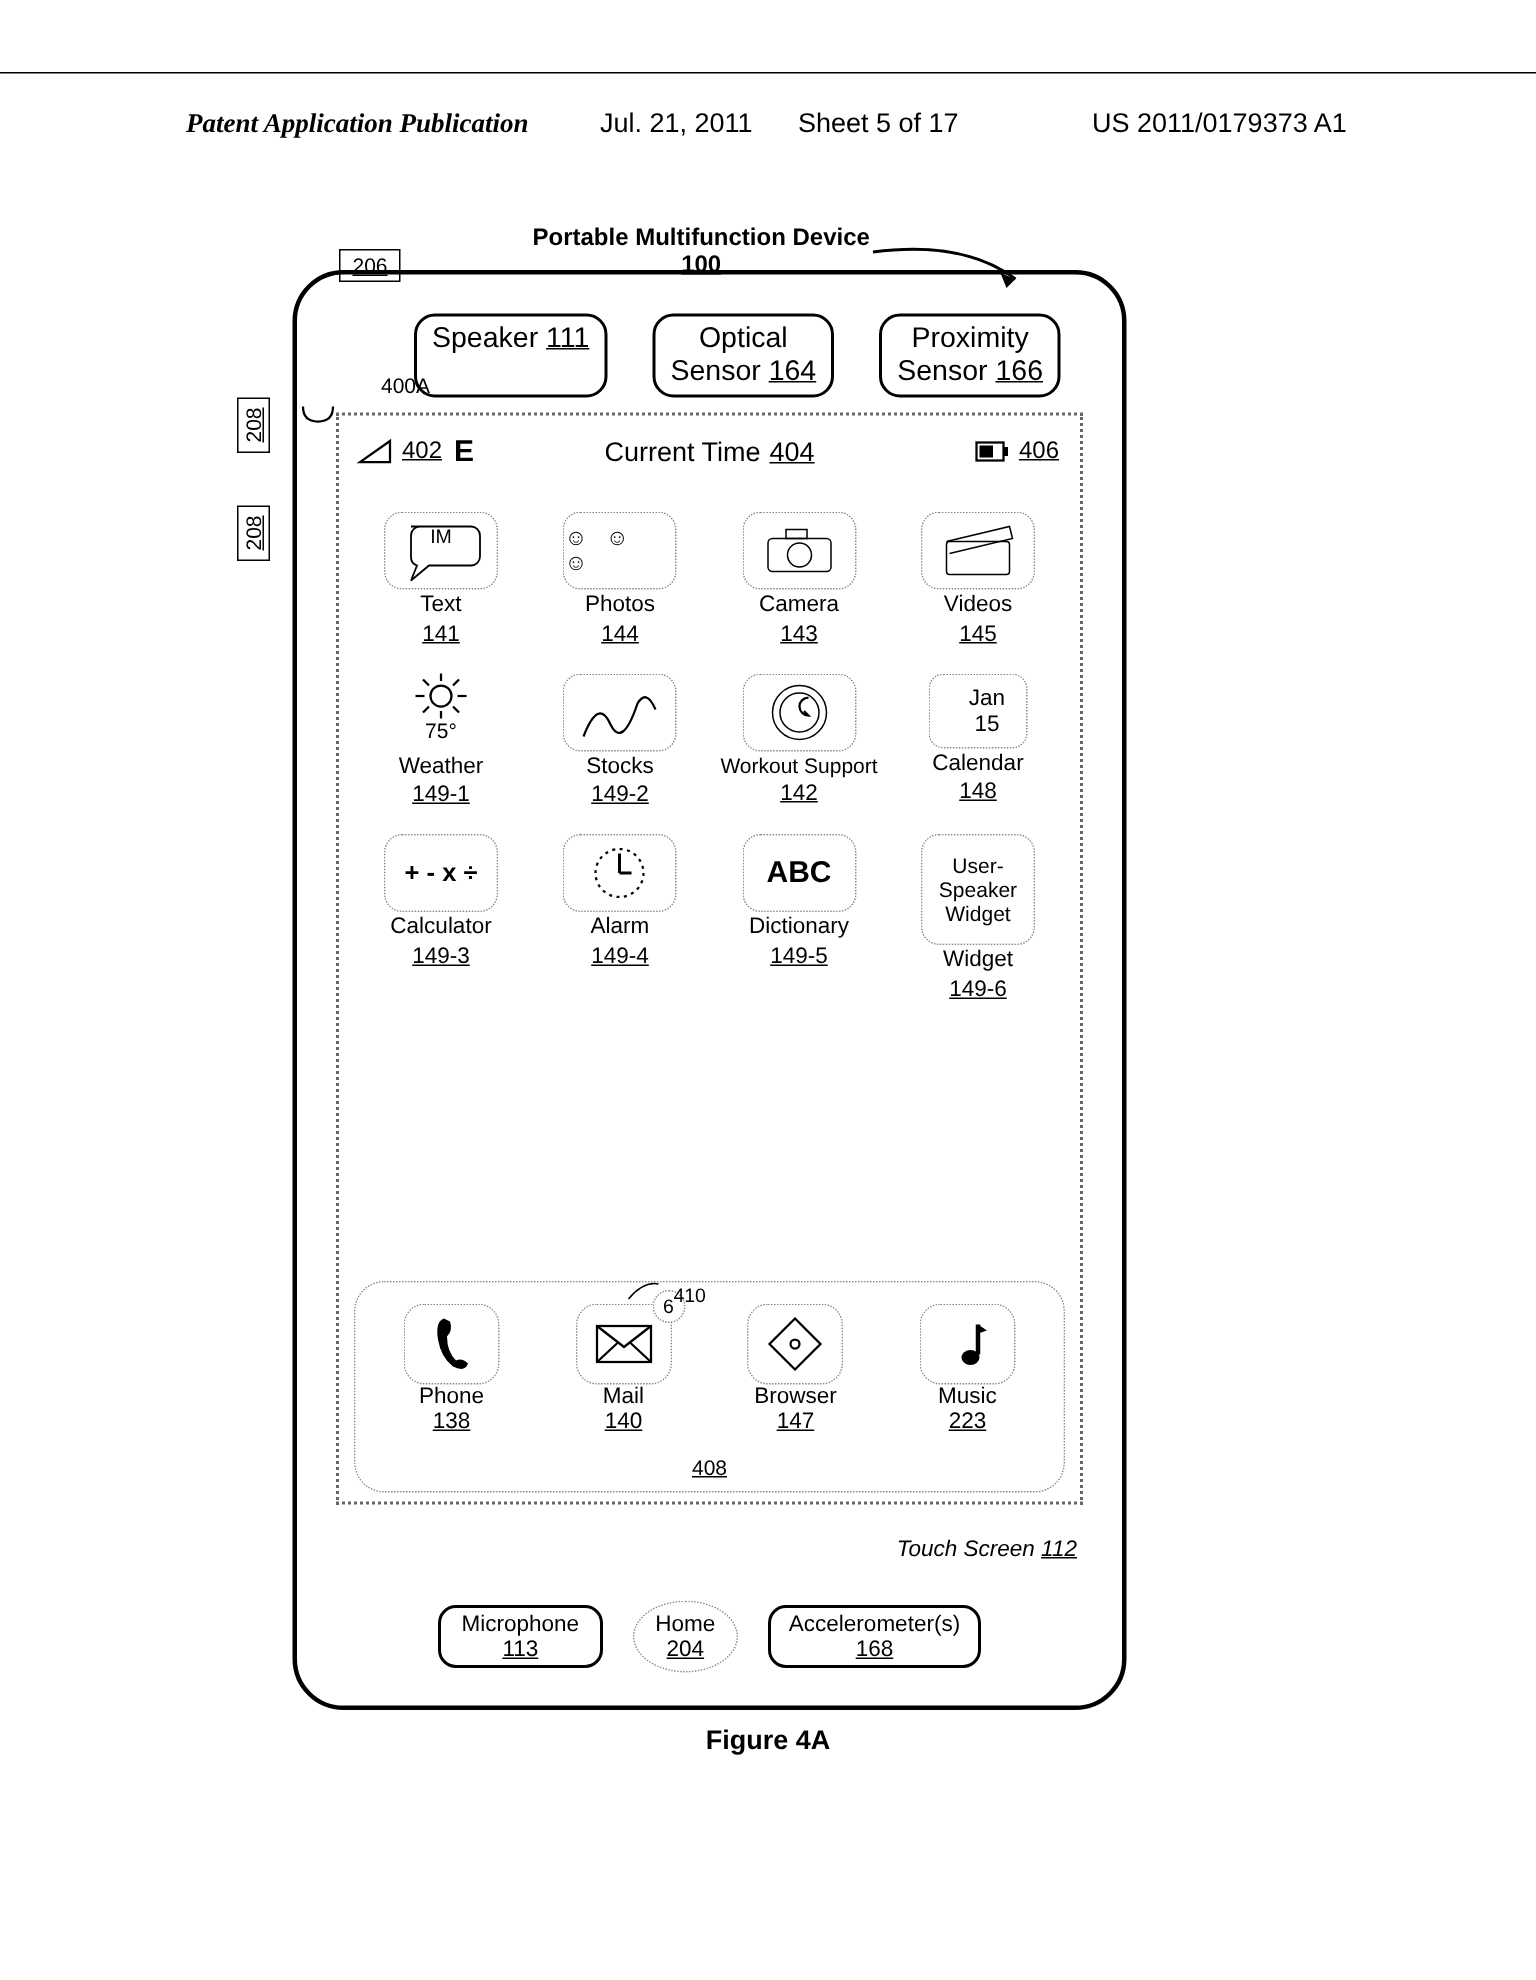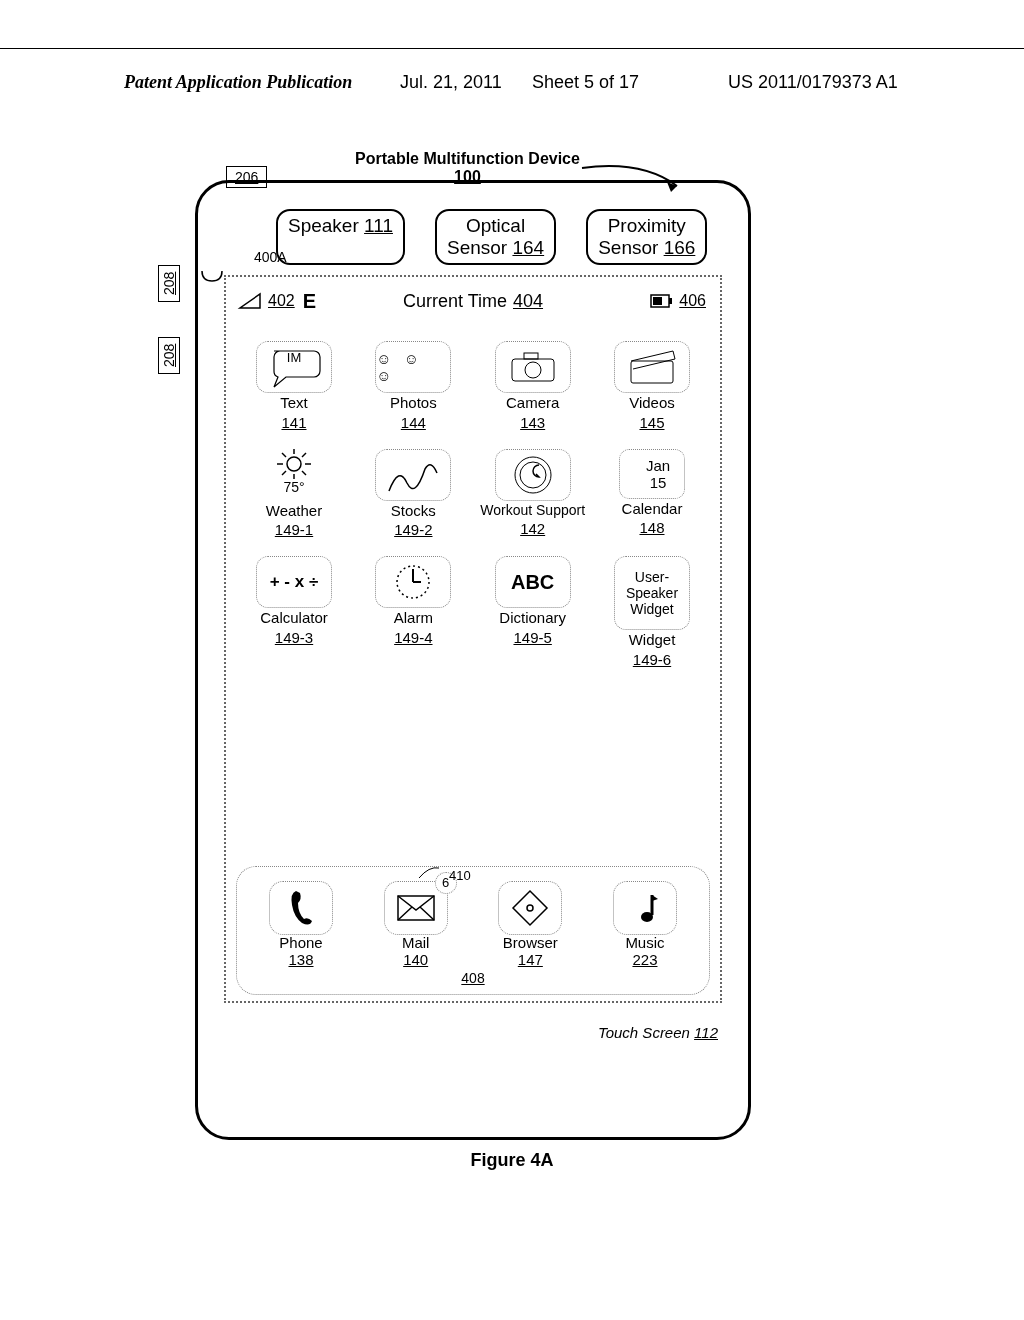--- a/index.html
+++ b/index.html
@@ -45,21 +45,21 @@
   .iconbox.tall { height:74px; }
   .label { font-size:15px; text-align:center; line-height:1.1;}
   .ref { font-size:15px; text-decoration:underline; text-align:center;}
 
   .cal-box { border:1px dotted #888; border-radius:10px; width:66px; height:50px; display:flex; flex-direction:column; align-items:center; justify-content:center; font-size:15px;padding-left:12px;}
 
   .dock { margin-top:auto; border:1px dotted #888; border-radius:20px; padding:14px 14px 8px 14px; display:flex; flex-direction:column; align-items:center; position:relative;}
   .dock-row { display:flex; flex-direction:row; justify-content:space-between; width:100%;}
   .dock-cell { width:100px; display:flex; flex-direction:column; align-items:center; }
   .dock-icon { width:64px; height:54px; border:1px dotted #888; border-radius:14px; display:flex; align-items:center; justify-content:center; position:relative;}
-  .dock-408 { margin-top:2px; font-size:14px; text-decoration:underline;}
+  .dock-408 { margin-top:14px; font-size:14px; text-decoration:underline;}
 
   .touch-screen-lbl { position:absolute; bottom:96px; right:30px; font-size:15px;font-style:italic;}
 
   .bot-row { position:absolute; bottom:22px; left:0; right:0; display:flex; justify-content:center; gap:20px; align-items:center;}
   .bot-pill { border:2px solid #000; border-radius:12px; padding:2px 12px; text-align:center; font-size:15px; min-width:110px;}
   .home-btn { width:70px; border:1px dotted #888; border-radius:50%; padding:6px 10px; text-align:center; font-size:15px;}
 
   .badge { position:absolute; top:-10px; right:-10px; border:1px dotted #888; border-radius:50%; width:22px; height:22px; font-size:13px; display:flex; align-items:center; justify-content:center; background:#fff;}
   .badge-lead { position:absolute; top:-18px; right:-24px; font-size:13px;}
 
@@ -310,16 +310,21 @@
           </div>
         </div>
         <div class="dock-408">408</div>
       </div>
     </div>
 
     <div class="touch-screen-lbl">
       <span>Touch Screen</span> <span class="u">112</span>
     </div>
 
+    <div class="bot-row">
+      <div class="bot-pill"><span>Microphone</span><br><span class="u">113</span></div>
+      <div class="home-btn"><span>Home</span><br><span class="u">204</span></div>
+      <div class="bot-pill"><span>Accelerometer(s)</span><br><span class="u">168</span></div>
+    </div>
   </div>
 
   <div class="figure-label">Figure 4A</div>
 </div>
 
 </body></html>

